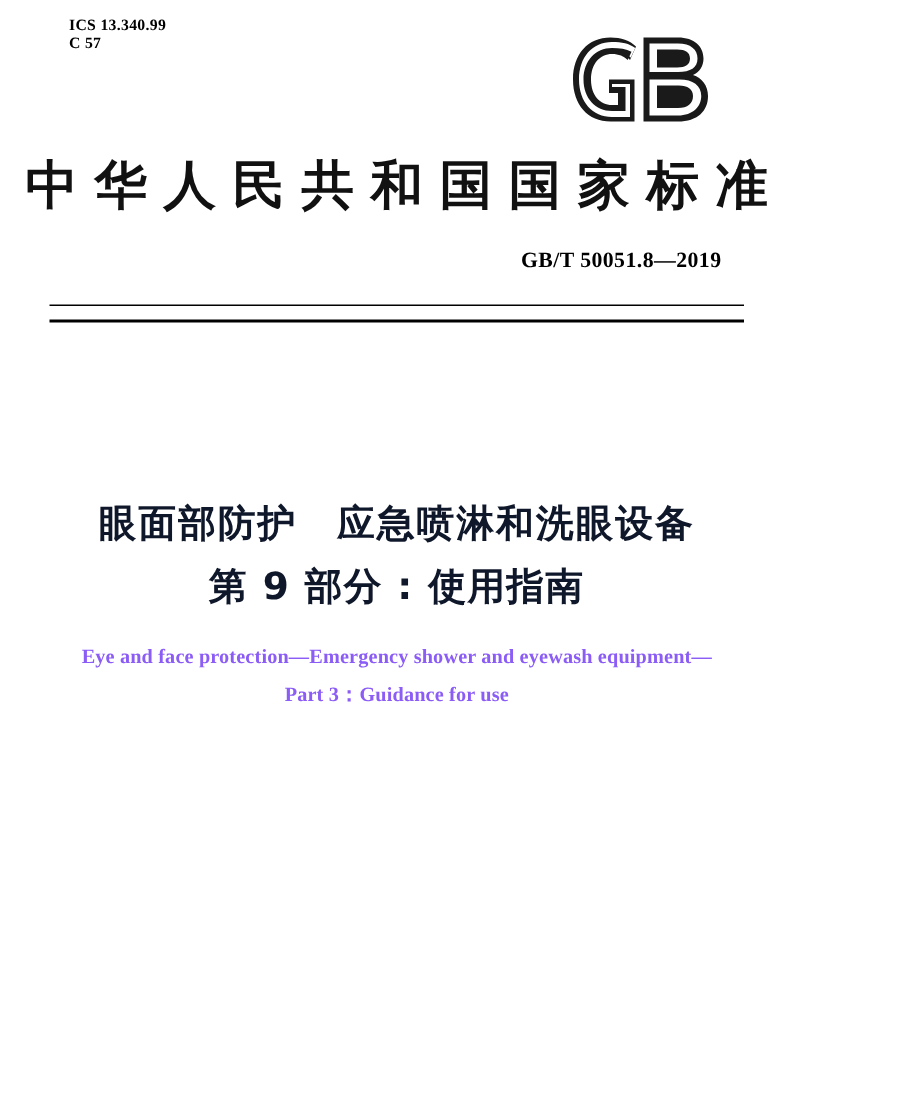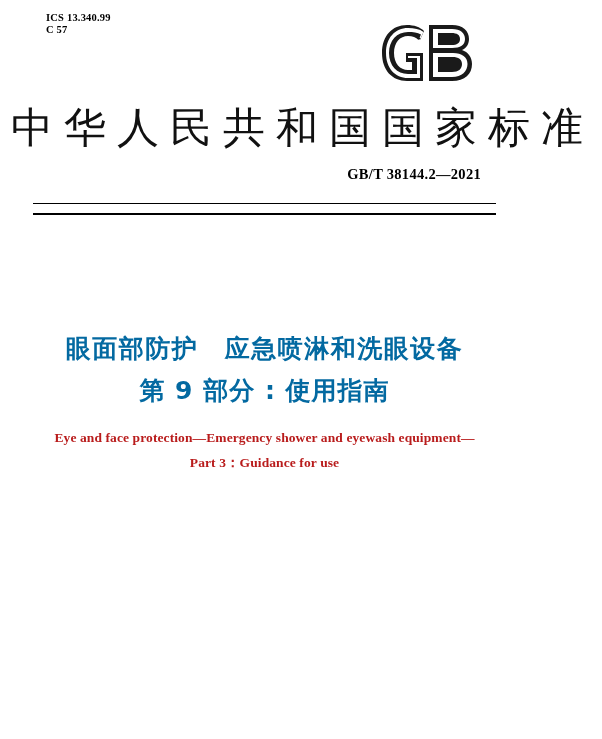--- a/index.html
+++ b/index.html
@@ -49,22 +49,22 @@
     height: 62px;
   }
   
   .national-title {
     position: absolute;
     left: 0;
     right: 0;
     top: 100px;
     text-align: center;
     font-family: "DejaVu Sans", sans-serif;
-    font-weight: normal;
-    font-size: 42px;
+    font-weight: bold;
+    font-size: 35px;
     letter-spacing: 11px;
     text-indent: 11px;
     color: #111111;
     white-space: nowrap;
   }
   
   .std-number {
     position: absolute;
     right: 48px;
     top: 166px;
@@ -88,38 +88,38 @@
     position: absolute;
     left: 0;
     right: 0;
     top: 328px;
     text-align: center;
     font-family: "DejaVu Sans", sans-serif;
     font-weight: bold;
     font-size: 25px;
     line-height: 42px;
     letter-spacing: 1.5px;
-    color: #0369a1;
+    color: #0f172a;
   }
   .doc-title .line2 {
     letter-spacing: 1px;
   }
   
   .doc-title-en {
     position: absolute;
     left: 0;
     right: 0;
     top: 425px;
     text-align: center;
     font-family: "Liberation Serif", serif;
     font-weight: bold;
     font-size: 13.5px;
     line-height: 25px;
     letter-spacing: 0.1px;
-    color: #b91c1c;
+    color: #8b5cf6;
   }
 </style>
 </head>
 <body>
 
 <div class="page">
 
   <div class="ics-block">
     <div>ICS 13.340.99</div>
     <div>C 57</div>
@@ -167,21 +167,21 @@
                C181 98 170 110 150 110 L112 110 Z" fill="#ffffff"></path>
       <path d="M122 22 L149 22 C160 22 166 26 166 34
                C166 42 160 46 149 46 L122 46 Z
                M122 70 L151 70 C163 70 170 75 170 84
                C170 94 163 100 150 100 L122 100 Z" fill="#1a1a1a"></path>
     </svg>
   </div>
 
   <div class="national-title">中华人民共和国国家标准</div>
 
-  <div class="std-number">GB/T 38144.2—2021</div>
+  <div class="std-number">GB/T 50051.8—2019</div>
 
   <div class="rule rule-top"></div>
   <div class="rule rule-bottom"></div>
 
   <div class="doc-title">
     <div class="line1">眼面部防护　应急喷淋和洗眼设备</div>
     <div class="line2">第 9 部分 : 使用指南</div>
   </div>
 
   <div class="doc-title-en">

